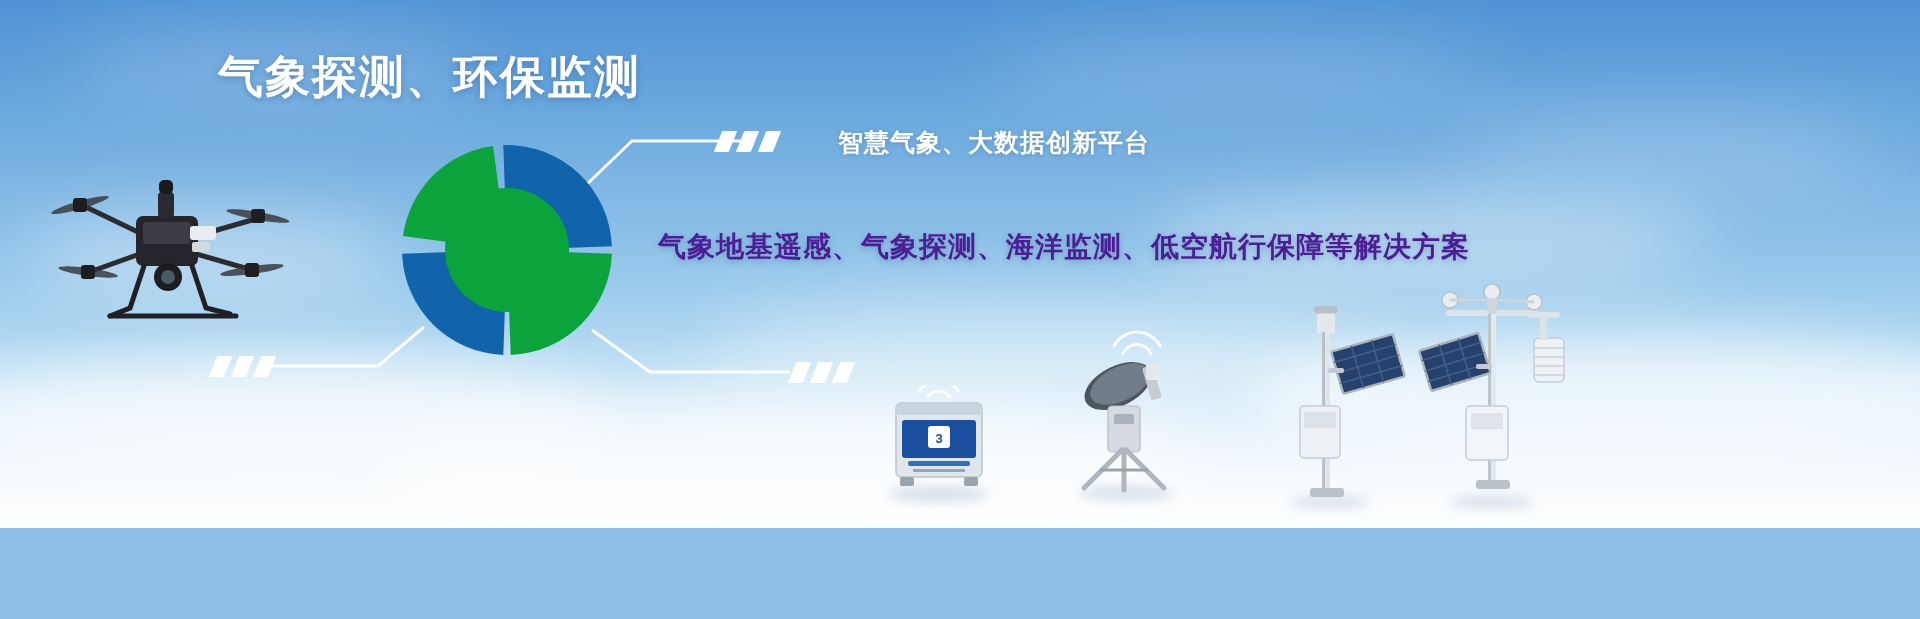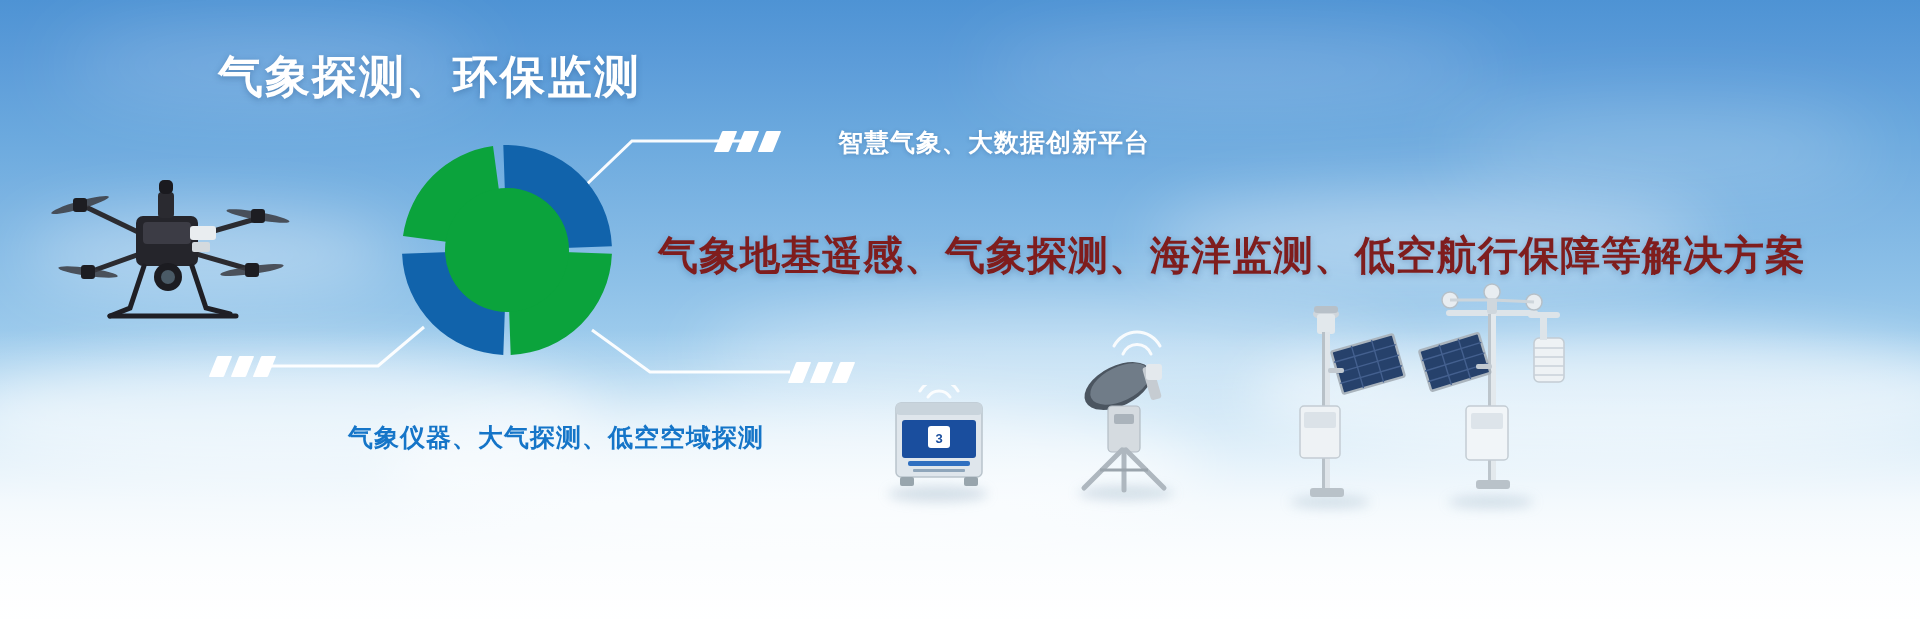--- a/index.html
+++ b/index.html
@@ -2,21 +2,21 @@
 <html><head>
 <meta charset="utf-8">
 <style>
   html,body{margin:0;padding:0;}
   body{
     width:1920px;height:619px;overflow:hidden;
     font-family:"Liberation Sans","DejaVu Sans",sans-serif;
     background:#8fbfe6;
   }
   .banner{
-    position:relative;width:1920px;height:619px;overflow:hidden;
+    position:relative;width:1920px;height:528px;overflow:hidden;
   }
   
   .sky{
     position:absolute;inset:0;
     background:
       linear-gradient(to bottom,
         #4e93d4 0%,
         #5c9cd9 10%,
         #6ba9de 22%,
         #7db5e3 34%,
@@ -66,21 +66,21 @@
   
   .label-top{
     position:absolute;left:790px;top:126px;
     font-size:25px;font-weight:bold;color:#ffffff;
     letter-spacing:1px;white-space:nowrap;
     text-shadow:0 1px 4px rgba(30,70,120,0.3);
     margin-left:48px;
   }
   .label-main{
     position:absolute;left:658px;top:228px;
-    font-size:40px;font-weight:bold;color:#7f1d1d;
+    font-size:28px;font-weight:bold;color:#4c1d95;
     letter-spacing:1px;white-space:nowrap;
     text-shadow:0 2px 6px rgba(30,70,120,0.3);
   }
   .label-bottom{
     position:absolute;left:348px;top:421px;
     font-size:25px;font-weight:bold;color:#1575c8;
     letter-spacing:1px;white-space:nowrap;
   }
 
   
@@ -149,21 +149,20 @@
   </div>
   <div class="slashes" style="left:213px;top:356px;">
     <i></i>
     <i></i>
     <i></i>
   </div>
 
   <div class="title">气象探测、环保监测</div>
   <div class="label-top">智慧气象、大数据创新平台</div>
   <div class="label-main">气象地基遥感、气象探测、海洋监测、低空航行保障等解决方案</div>
-  <div class="label-bottom">气象仪器、大气探测、低空空域探测</div>
 
   <svg class="obj" style="left:40px;top:150px;" width="260" height="200" viewBox="0 0 260 200">
 
     <g stroke="#2b2b30" stroke-width="5" fill="none" stroke-linecap="round">
       <line x1="125" y1="95" x2="48" y2="58"></line>
       <line x1="125" y1="95" x2="212" y2="70"></line>
       <line x1="125" y1="95" x2="55" y2="120"></line>
       <line x1="125" y1="95" x2="205" y2="118"></line>
     </g>
 

